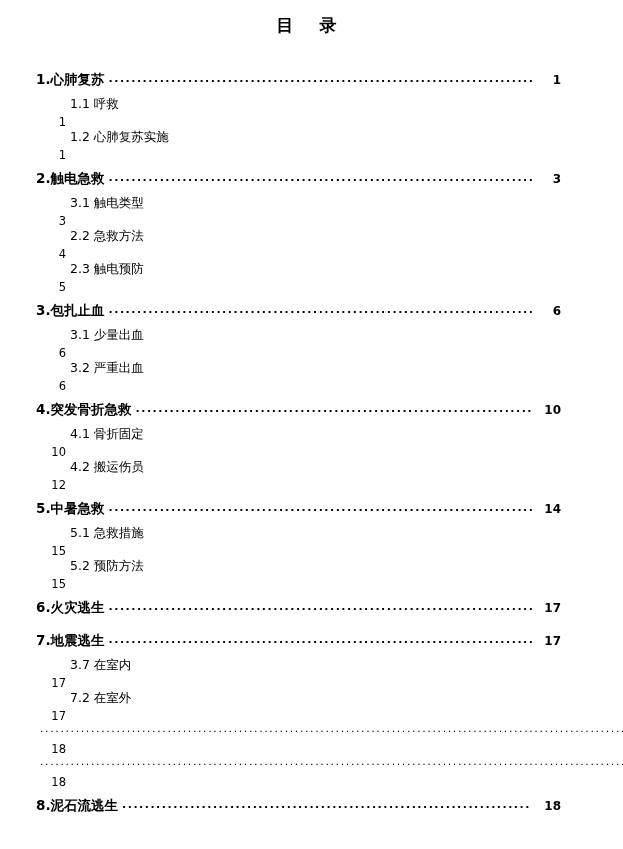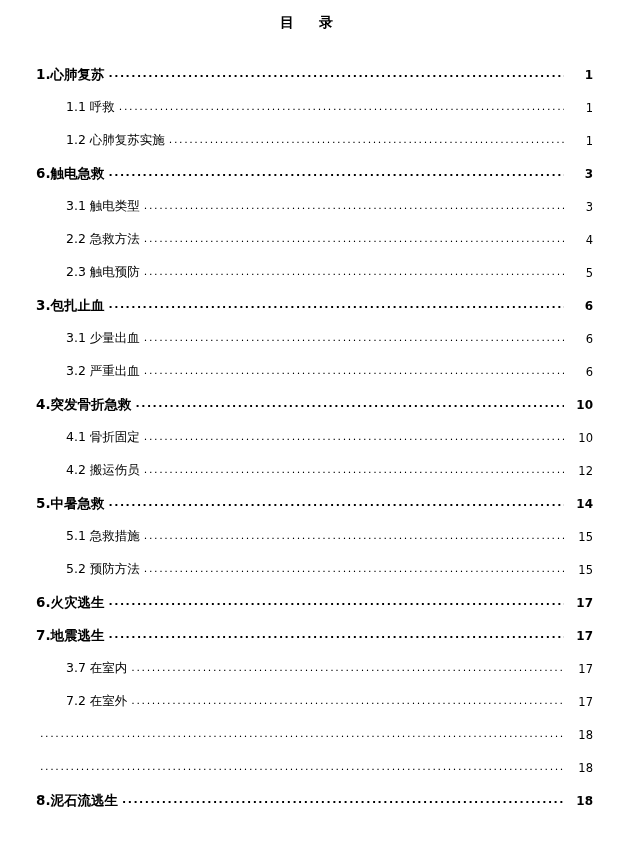--- a/index.html
+++ b/index.html
@@ -16,30 +16,30 @@
   }
   .page {
     position: relative;
     width: 623px;
     height: 849px;
     box-sizing: border-box;
     padding: 0;
   }
   .doc-title {
     text-align: center;
-    font-size: 14px;
+    font-size: 17px;
     font-weight: bold;
     letter-spacing: 10px;
     margin-top: 14px;
     margin-bottom: 26px;
     color: #000;
   }
   .toc {
     margin: 0;
-    padding: 0 30px 0 36px;
+    padding: 0 62px 0 36px;
   }
   .toc-entry {
     display: flex;
     align-items: baseline;
     width: 100%;
     box-sizing: border-box;
   }
   .toc-entry .label {
     white-space: nowrap;
     flex: 0 0 auto;
@@ -70,21 +70,21 @@
   }
   .lvl1 .label { padding-left: 0; }
   .lvl1 .page-num { width: 26px; font-weight: bold; font-size: 12px; }
   .lvl1 .dots { letter-spacing: 1.5px; }
 
   
   .lvl2 {
     font-size: 12.5px;
     font-weight: normal;
     height: 33px;
-    align-items: center;
+    flex-direction: column;
   }
   .lvl2 .label { padding-left: 30px; }
   .lvl2 .page-num { width: 26px; font-size: 11.5px; }
 
   .num-lat {
     font-family: "DejaVu Sans", "Liberation Sans", sans-serif;
   }
 </style>
 </head>
 <body>
@@ -107,21 +107,21 @@
       <span class="page-num num-lat">1</span>
     </div>
 
     <div class="toc-entry lvl2">
       <span class="label">1.2 心肺复苏实施</span>
       <span class="dots">........................................................................................................................................................</span>
       <span class="page-num num-lat">1</span>
     </div>
 
     <div class="toc-entry lvl1">
-      <span class="label">6.触电急救</span>
+      <span class="label">2.触电急救</span>
       <span class="dots">........................................................................................................................................................</span>
       <span class="page-num num-lat">3</span>
     </div>
 
     <div class="toc-entry lvl2">
       <span class="label">3.1 触电类型</span>
       <span class="dots">........................................................................................................................................................</span>
       <span class="page-num num-lat">3</span>
     </div>
 

